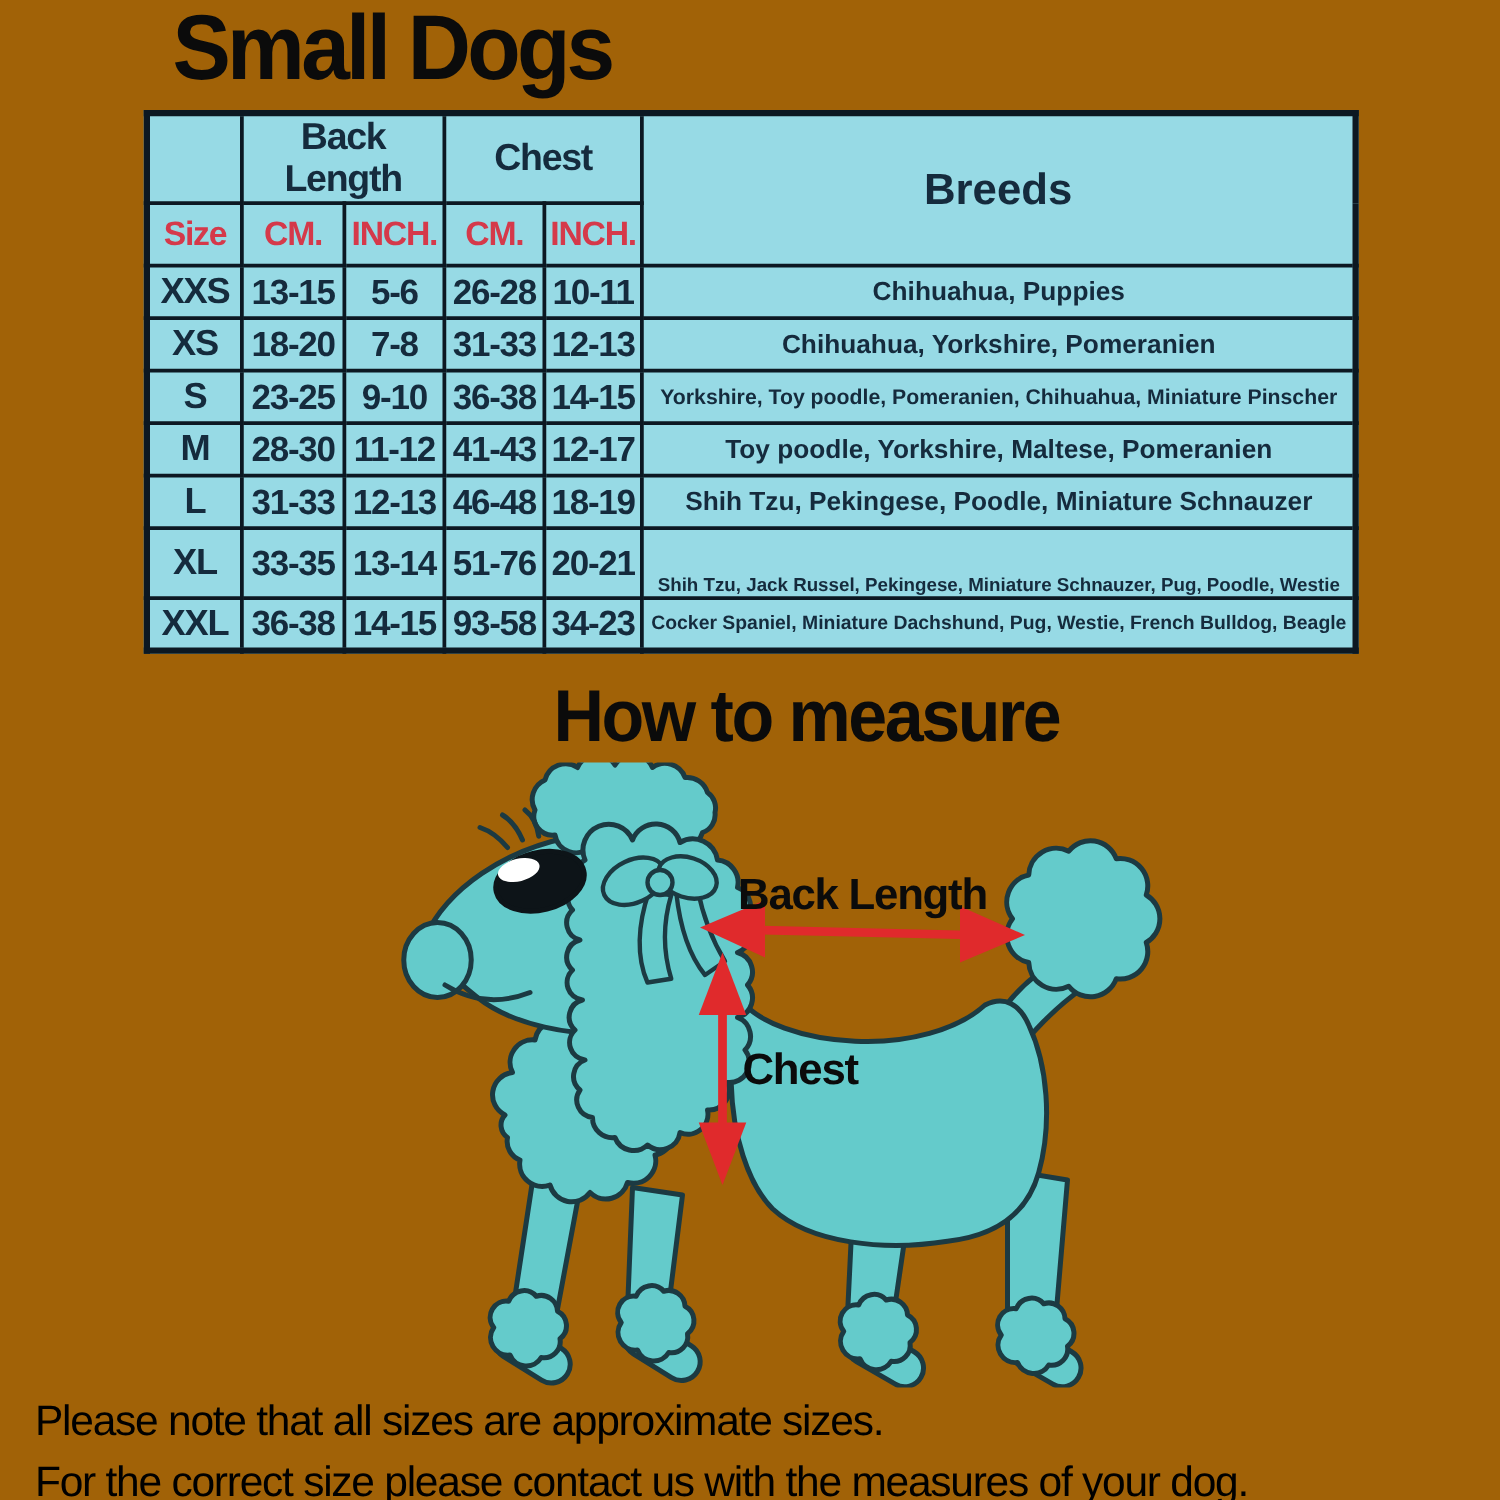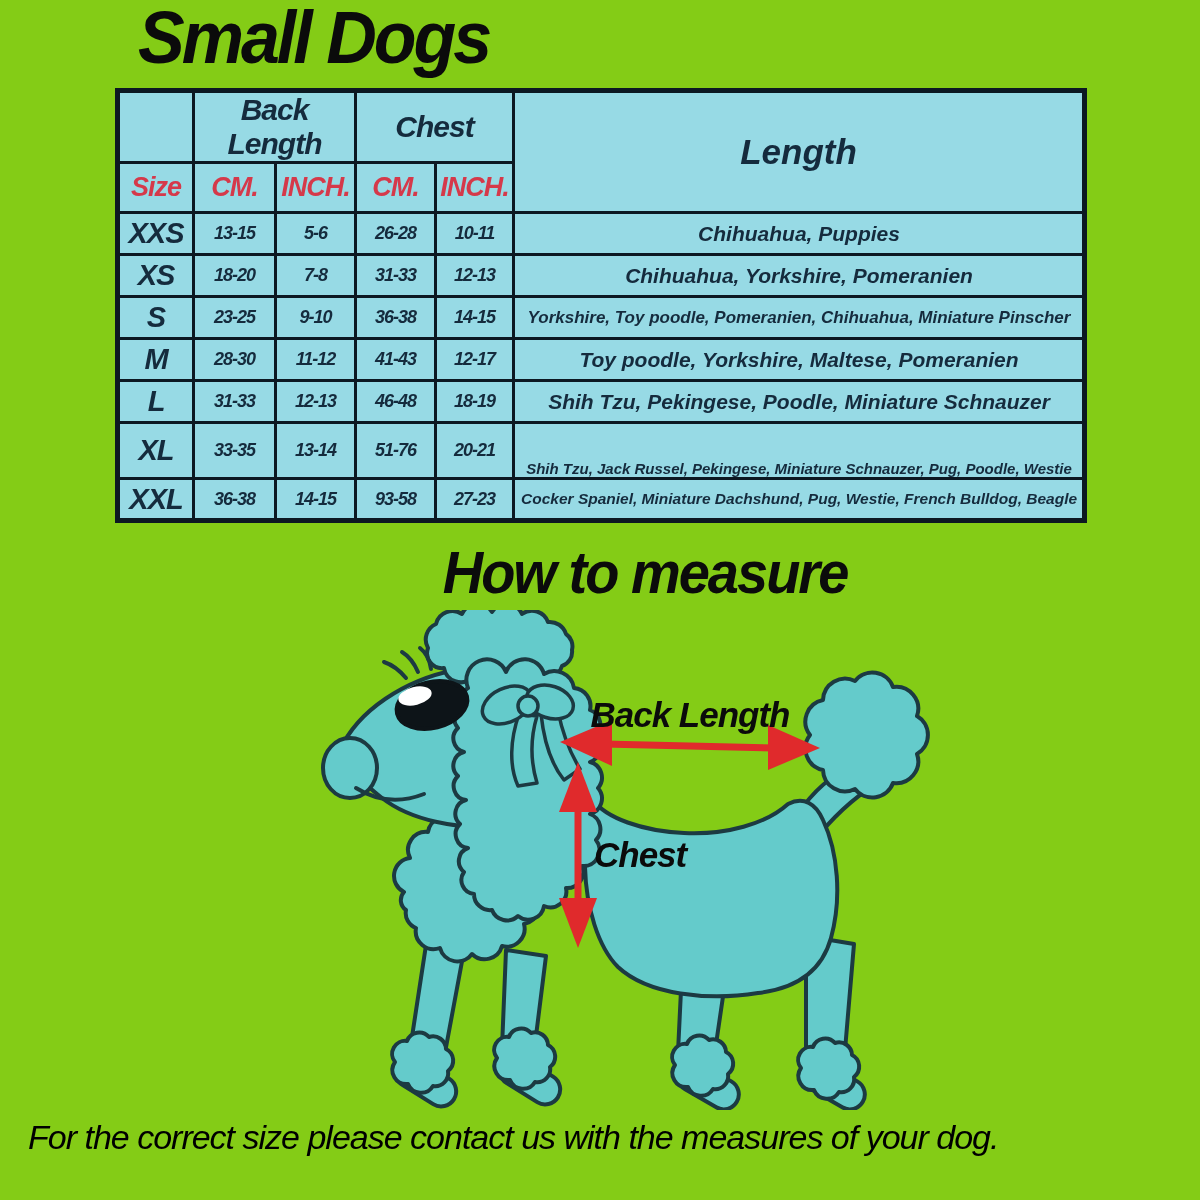--- a/index.html
+++ b/index.html
@@ -1,19 +1,19 @@
 <!DOCTYPE html>
 <html><head>
 <meta charset="utf-8">
 <style>
   * { margin:0; padding:0; box-sizing:border-box; }
   html,body { background:#fff; }
   .page {
-    position:relative; width:1200px; height:1200px; background:#84cc16; overflow:hidden;
-    font-family:"Liberation Sans", sans-serif; color:#111;font-style:italic;
+    position:relative; width:1200px; height:1200px; background:#a16207; overflow:hidden;
+    font-family:"Liberation Sans", sans-serif; color:#111;
   }
   .title {
     position:absolute; left:138px; top:-4px;
     font-size:70px; font-weight:bold; letter-spacing:-3px; color:#0b0b0b;
     transform:scaleY(1.05); transform-origin:top left;
   }
   table.size-table {
     position:absolute; left:115px; top:88px; width:972px;
     border-collapse:collapse; table-layout:fixed;
     background:#97dae5;
@@ -23,21 +23,21 @@
     border:3px solid #0c1822; vertical-align:middle; text-align:center;
     color:#152b3d; overflow:hidden;
   }
   tr.hrow1 { height:52px; }
   tr.hrow2 { height:50px; }
   tr.drow  { height:42px; }
   .ghead   { font-size:30px; font-weight:bold; letter-spacing:-1px; }
   .breeds-head { font-size:35px; font-weight:bold; }
   .red     { color:#d5394a !important; font-size:27px; font-weight:bold; letter-spacing:-1px; }
   .sizecol { font-size:29px; font-weight:bold; letter-spacing:-1px; }
-  .val     { font-size:18px; font-weight:bold; letter-spacing:-1px; }
+  .val     { font-size:28px; font-weight:bold; letter-spacing:-1px; }
   td.breeds{ text-align:left; padding:0 5px 0 6px; }
   .fit     { white-space:nowrap; overflow:hidden; font-size:21px; font-weight:bold; color:#152b3d; }
   .howto {
     position:absolute; left:90px; width:1110px; top:538px; text-align:center;
     font-size:56px; font-weight:bold; letter-spacing:-2px; color:#0b0b0b;
     transform:scaleY(1.05); transform-origin:top center;
   }
   .dog-svg { position:absolute; left:310px; top:610px; }
   .footer {
     position:absolute; left:28px; top:1113px; width:1172px;
@@ -58,21 +58,21 @@
         <col style="width:80px">
       <col style="width:80px">
         <col style="width:78px">
         <col>
     </colgroup>
     <tbody>
       <tr class="hrow1">
         <td></td>
         <td colspan="2" class="ghead">Back Length</td>
         <td colspan="2" class="ghead">Chest</td>
-        <td rowspan="2" class="breeds-head">Length</td>
+        <td rowspan="2" class="breeds-head">Breeds</td>
       </tr>
       <tr class="hrow2">
         <td class="red">Size</td>
         <td class="red">CM.</td>
         <td class="red">INCH.</td>
         <td class="red">CM.</td>
         <td class="red">INCH.</td>
       </tr>
 
       <tr class="drow">
@@ -133,21 +133,21 @@
         <td class="val">20-21</td>
         <td class="breeds">
             <div class="fit" style="font-size: 15px; margin-top: 36px;">Shih Tzu, Jack Russel, Pekingese, Miniature Schnauzer, Pug, Poodle, Westie</div>
           </td>
       </tr>
       <tr class="drow">
         <td class="sizecol">XXL</td>
         <td class="val">36-38</td>
         <td class="val">14-15</td>
         <td class="val">93-58</td>
-        <td class="val">27-23</td>
+        <td class="val">34-23</td>
         <td class="breeds">
             <div class="fit" style="font-size: 15.5px;">Cocker Spaniel, Miniature Dachshund, Pug, Westie, French Bulldog, Beagle</div>
           </td>
       </tr>
     </tbody>
   </table>
 
   <div class="howto">How to measure</div>
 
   <svg class="dog-svg" width="640" height="500" viewBox="0 0 640 500">
@@ -204,16 +204,17 @@
       <polygon points="510,138 458,115 458,160"></polygon>
       <path d="M 268,174 L 268,316" stroke="#e02a2c" stroke-width="7"></path>
       <polygon points="268,152 249,202 287,202"></polygon>
       <polygon points="268,338 249,288 287,288"></polygon>
       <text x="380" y="117" text-anchor="middle" fill="#0b0b0b" font-family="Liberation Sans, sans-serif" font-size="35" font-weight="bold" letter-spacing="-1">Back Length</text>
       <text x="284" y="257" text-anchor="start" fill="#0b0b0b" font-family="Liberation Sans, sans-serif" font-size="35" font-weight="bold" letter-spacing="-1">Chest</text>
     </g>
   </svg>
 
   <div class="footer">
+    <div>Please note that all sizes are approximate sizes.</div>
     <div>For the correct size please contact us with the measures of your dog.</div>
   </div>
 
 </div>
 
 </body></html>

